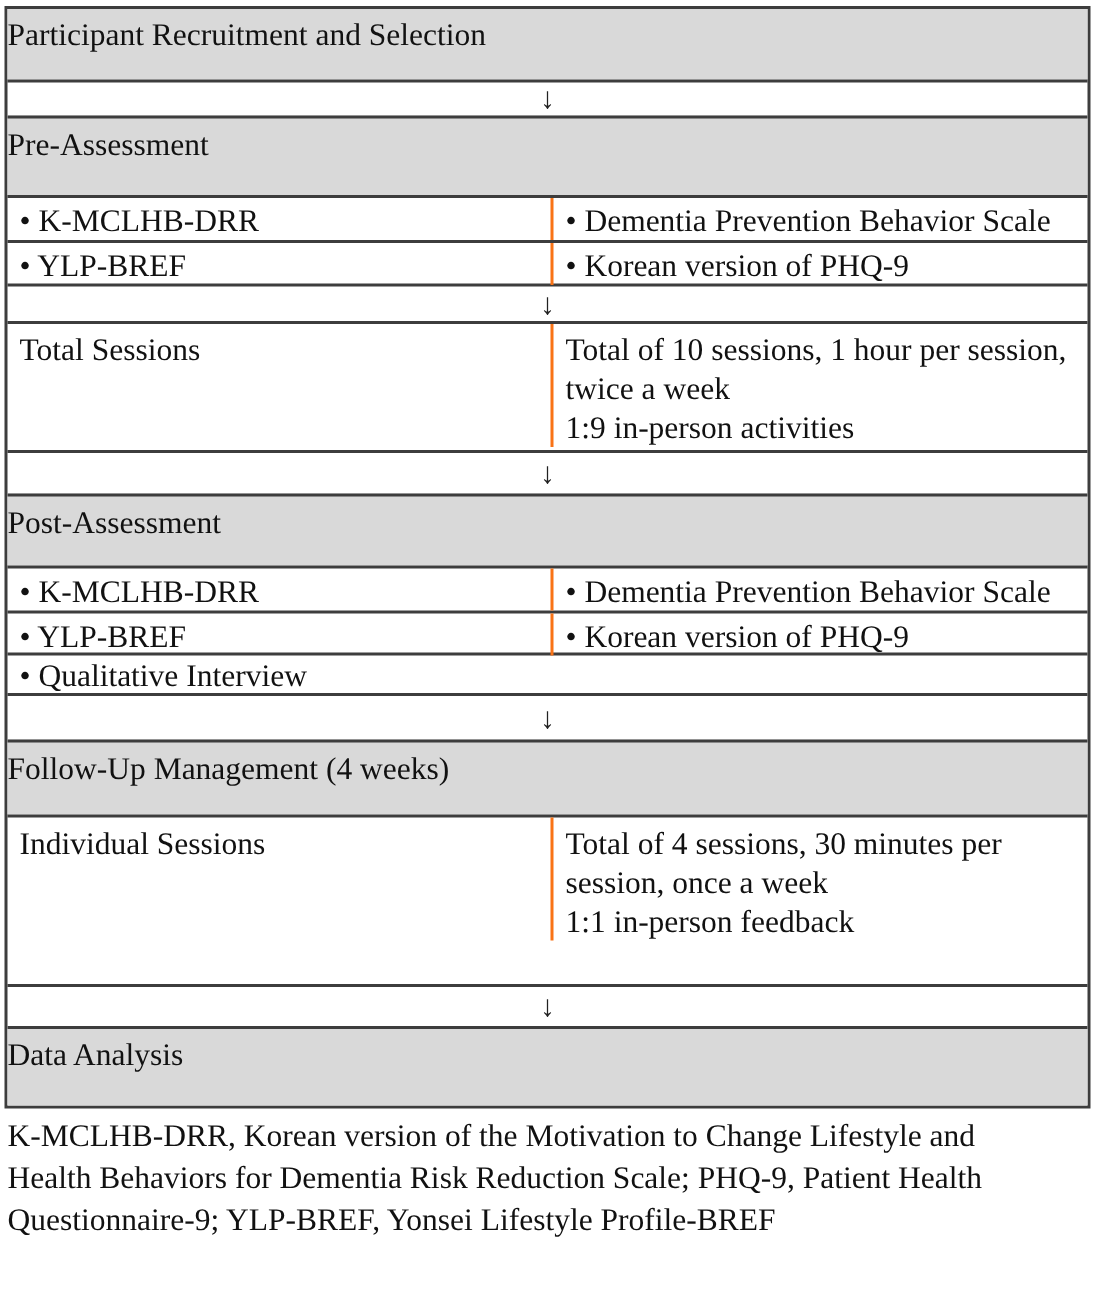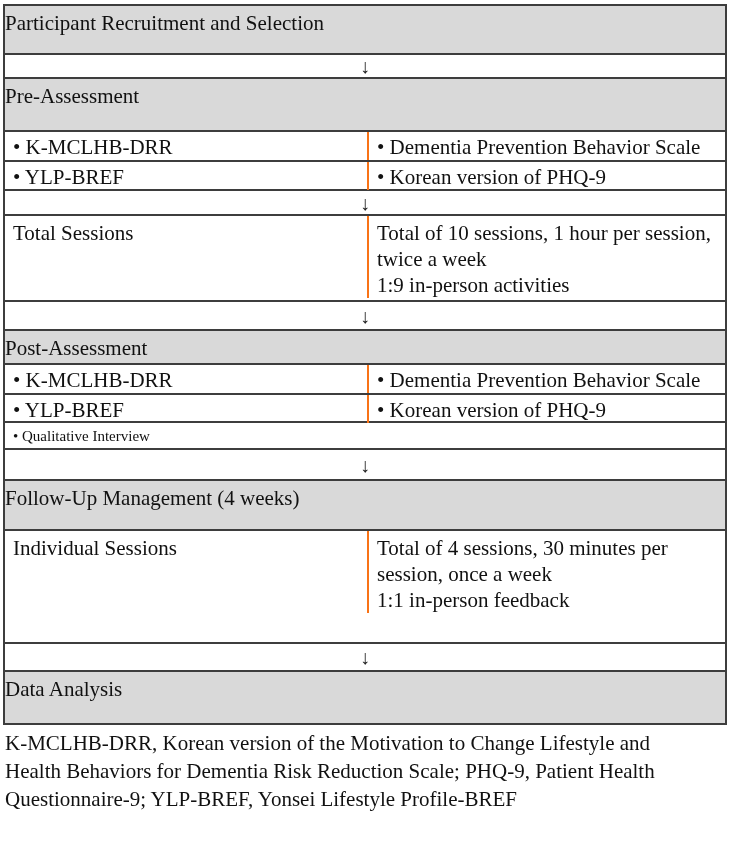--- a/index.html
+++ b/index.html
@@ -15,21 +15,21 @@
   .row:first-child { border-top:none; }
   .hdr { background:#d9d9d9; text-align:left; font-size:21px; }
   .hdr .ht { display:block; padding-top:5px; line-height:25px; }
   .arr { display:flex; align-items:center; justify-content:center; }
   .arrow-glyph { font-size:20px; line-height:1; color:#222; }
   .duo { display:flex; align-items:flex-start; }
   .cell { box-sizing:border-box; font-size:21px; line-height:26px; padding:2px 8px 0 8px; }
   .cl { width:362px; }
   .cr { flex:1; border-left:2px solid #f97316; }
   .sess .cell { padding-top:4px; }
-  .full { font-size:15px; line-height:25px; padding:1px 8px 0 8px; }
+  .full { font-size:21px; line-height:25px; padding:1px 8px 0 8px; }
   .caption { margin:4px 4px 0 5px; font-size:21px; line-height:28px; }
 </style>
 </head>
 <body>
 
 <div class="page">
 
   <div class="tbl">
 
     <div class="row hdr" style="height:47px">
@@ -62,21 +62,21 @@
         <div>Total of 10 sessions, 1 hour per session,</div>
         <div>twice a week</div>
         <div>1:9 in-person activities</div>
       </div>
     </div>
 
     <div class="row arr" style="height:29px">
       <span class="arrow-glyph">↓</span>
     </div>
 
-    <div class="row hdr" style="height:34px">
+    <div class="row hdr" style="height:48px">
       <span class="ht">Post-Assessment</span>
     </div>
     <div class="row duo" style="height:30px">
       <div class="cell cl">• K-MCLHB-DRR</div>
       <div class="cell cr">• Dementia Prevention Behavior Scale</div>
     </div>
     <div class="row duo" style="height:28px">
       <div class="cell cl">• YLP-BREF</div>
       <div class="cell cr">• Korean version of PHQ-9</div>
     </div>

